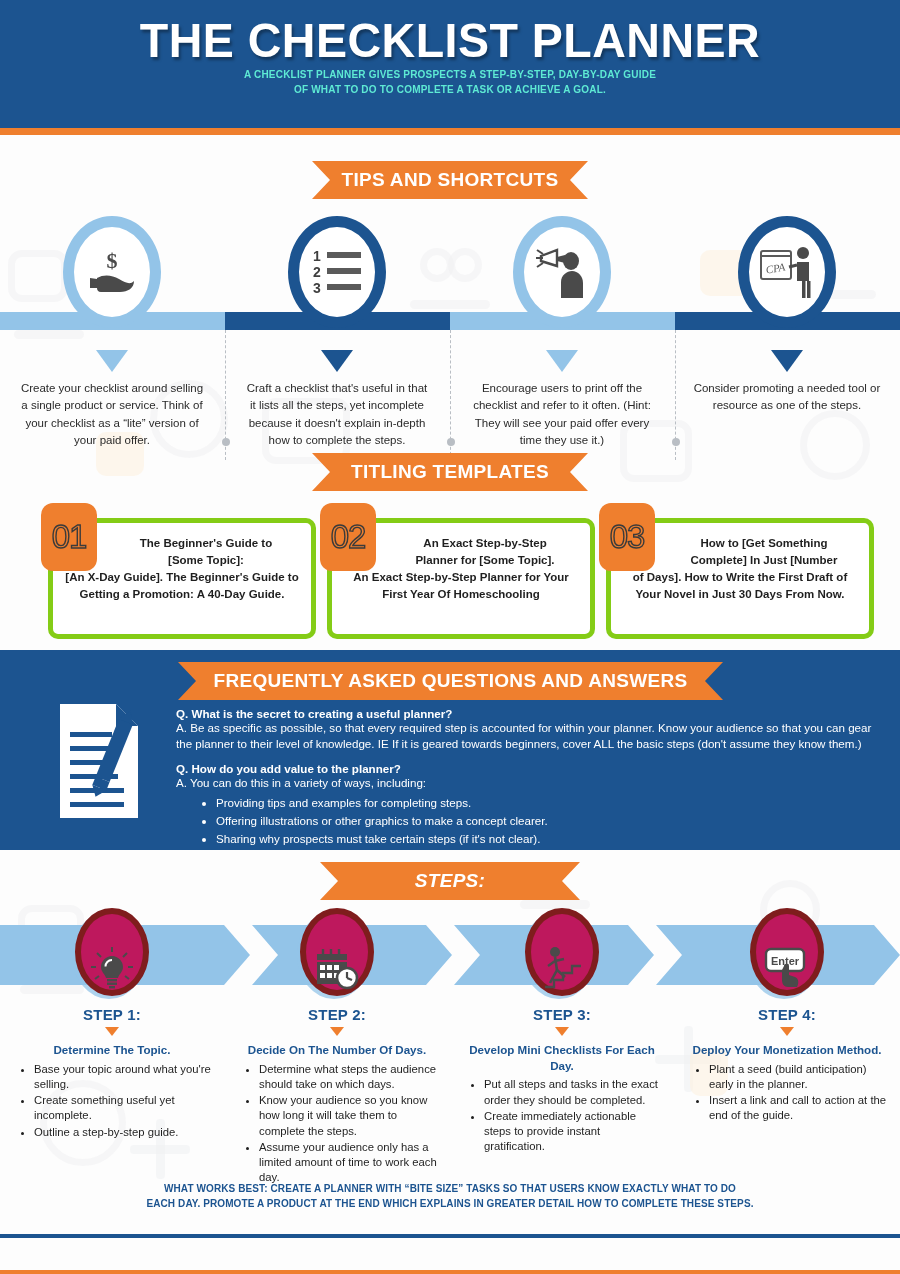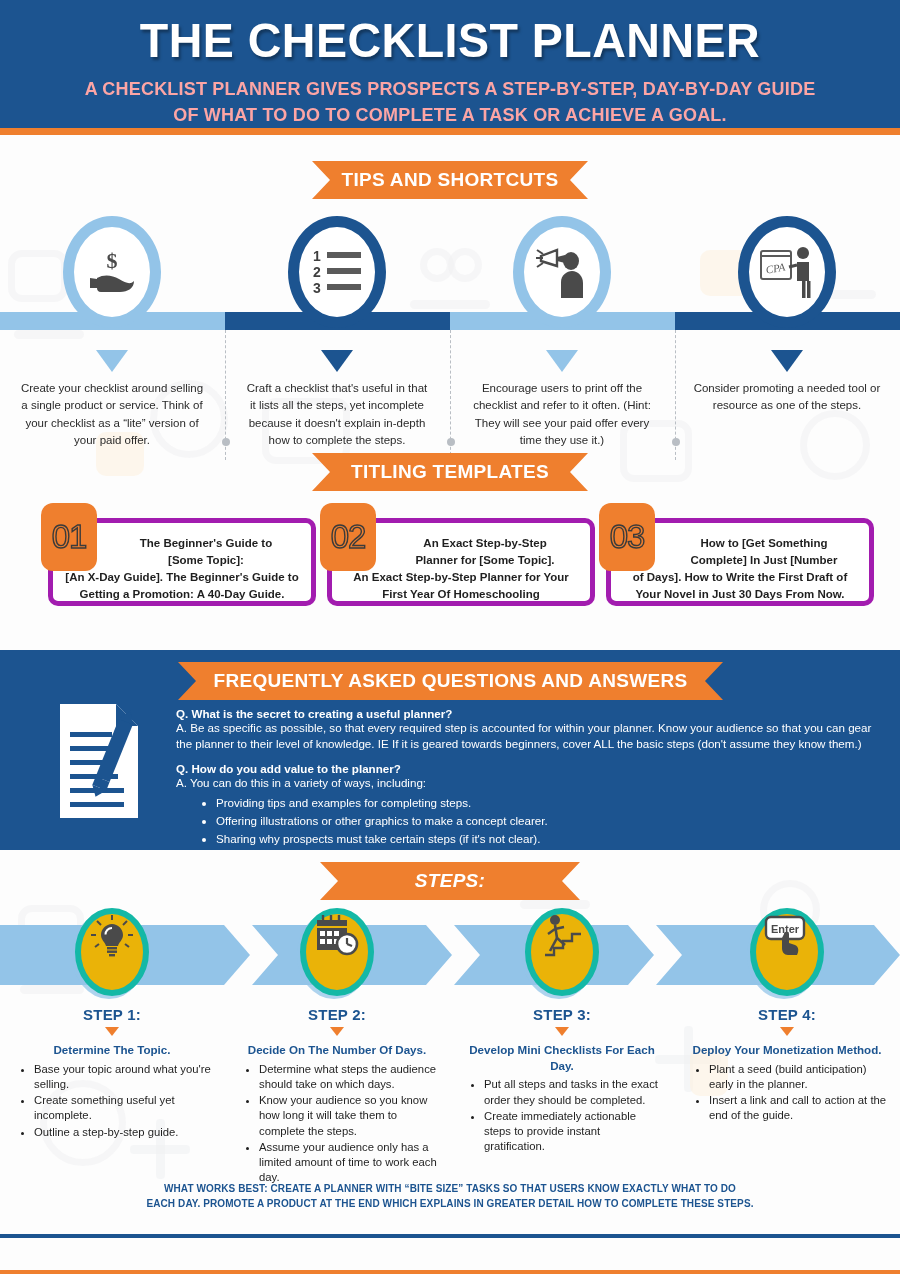--- a/index.html
+++ b/index.html
@@ -39,24 +39,23 @@
     margin-top: 12px;
     font-size: 49px;
     letter-spacing: .5px;
     font-weight: 700;
     color: #ffffff;
     text-shadow: 2px 3px 3px rgba(0,0,0,.35);
     font-family: "Liberation Sans Narrow", "Liberation Sans", sans-serif;
     transform: scaleX(.95);
   }
   .header .sub {
-    margin-top: 8px;
-    font-size: 18px;
+    font-size: 10px;
     font-weight: 700;
-    color: #fca5a5;
+    color: #5eead4;
     line-height: 1.45;
     letter-spacing: .2px;
   }
   .header-rule {
     position: absolute; left: 0; top: 128px; width: 900px; height: 7px;
     background: #ef7f2e;
   }
 
   
   .ribbon {
@@ -110,22 +109,22 @@
     position: absolute; top: 330px; width: 0;
     border-left: 1px dashed #b9bec4; height: 130px;
   }
   .tip-divider::after {
     content: ""; position: absolute; left: -4px; top: 108px;
     width: 8px; height: 8px; border-radius: 50%; background: #b9bec4;
   }
 
   
   .tt-card {
-    position: absolute; top: 518px; width: 268px; height: 88px;
-    border: 5px solid #a21caf;
+    position: absolute; top: 518px; width: 268px; height: 121px;
+    border: 5px solid #84cc16;
     border-radius: 10px;
     background: #ffffff;
   }
   .tt-num {
     position: absolute; left: -12px; top: -20px;
     width: 56px; height: 68px;
     background: #ef7f2e;
     border-radius: 12px;
     display: flex; align-items: center; justify-content: center;
   }
@@ -166,23 +165,23 @@
   .faq-list li { font-size: 11.6px; line-height: 1.55; }
 
   
   .steps-arrow-row { position: absolute; left: 0; top: 925px; width: 900px; height: 60px; }
   .chev {
     position: absolute; top: 0; height: 60px; background: #93c4e8;
   }
   .step-col { position: absolute; top: 908px; width: 200px; }
   .step-oval {
     position: relative; width: 74px; height: 88px; margin: 0 auto;
-    border-radius: 50%; background: #eab308;
-    border: 6px solid #14b8a6;
-    display: flex; align-items: flex-start; justify-content: center;
+    border-radius: 50%; background: #be185d;
+    border: 6px solid #7f1d1d;
+    display: flex; align-items: flex-end; justify-content: center;
     box-shadow: -3px 3px 0 rgba(147,196,232,.75);
   }
   .step-label {
     margin-top: 10px; text-align: center;
     font-size: 15px; font-weight: 700; color: #1c5490;
     letter-spacing: .2px;
   }
   .step-caret {
     width: 0; height: 0; margin: 4px auto 0;
     border-left: 7px solid transparent;

